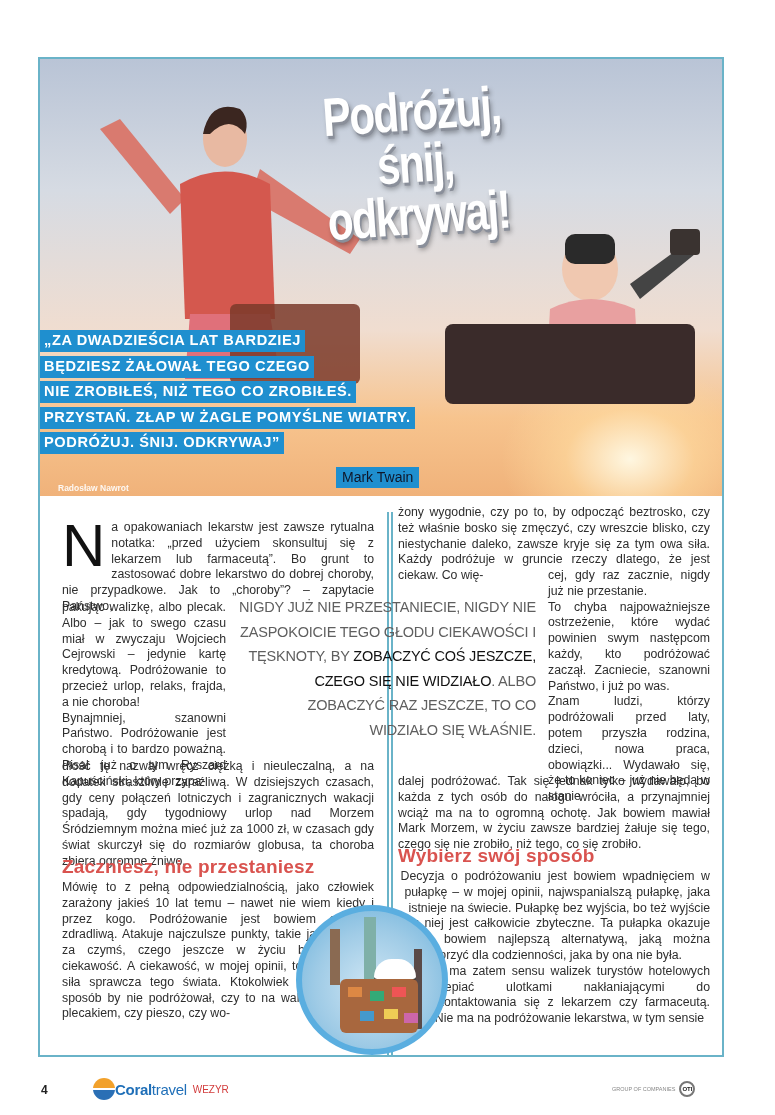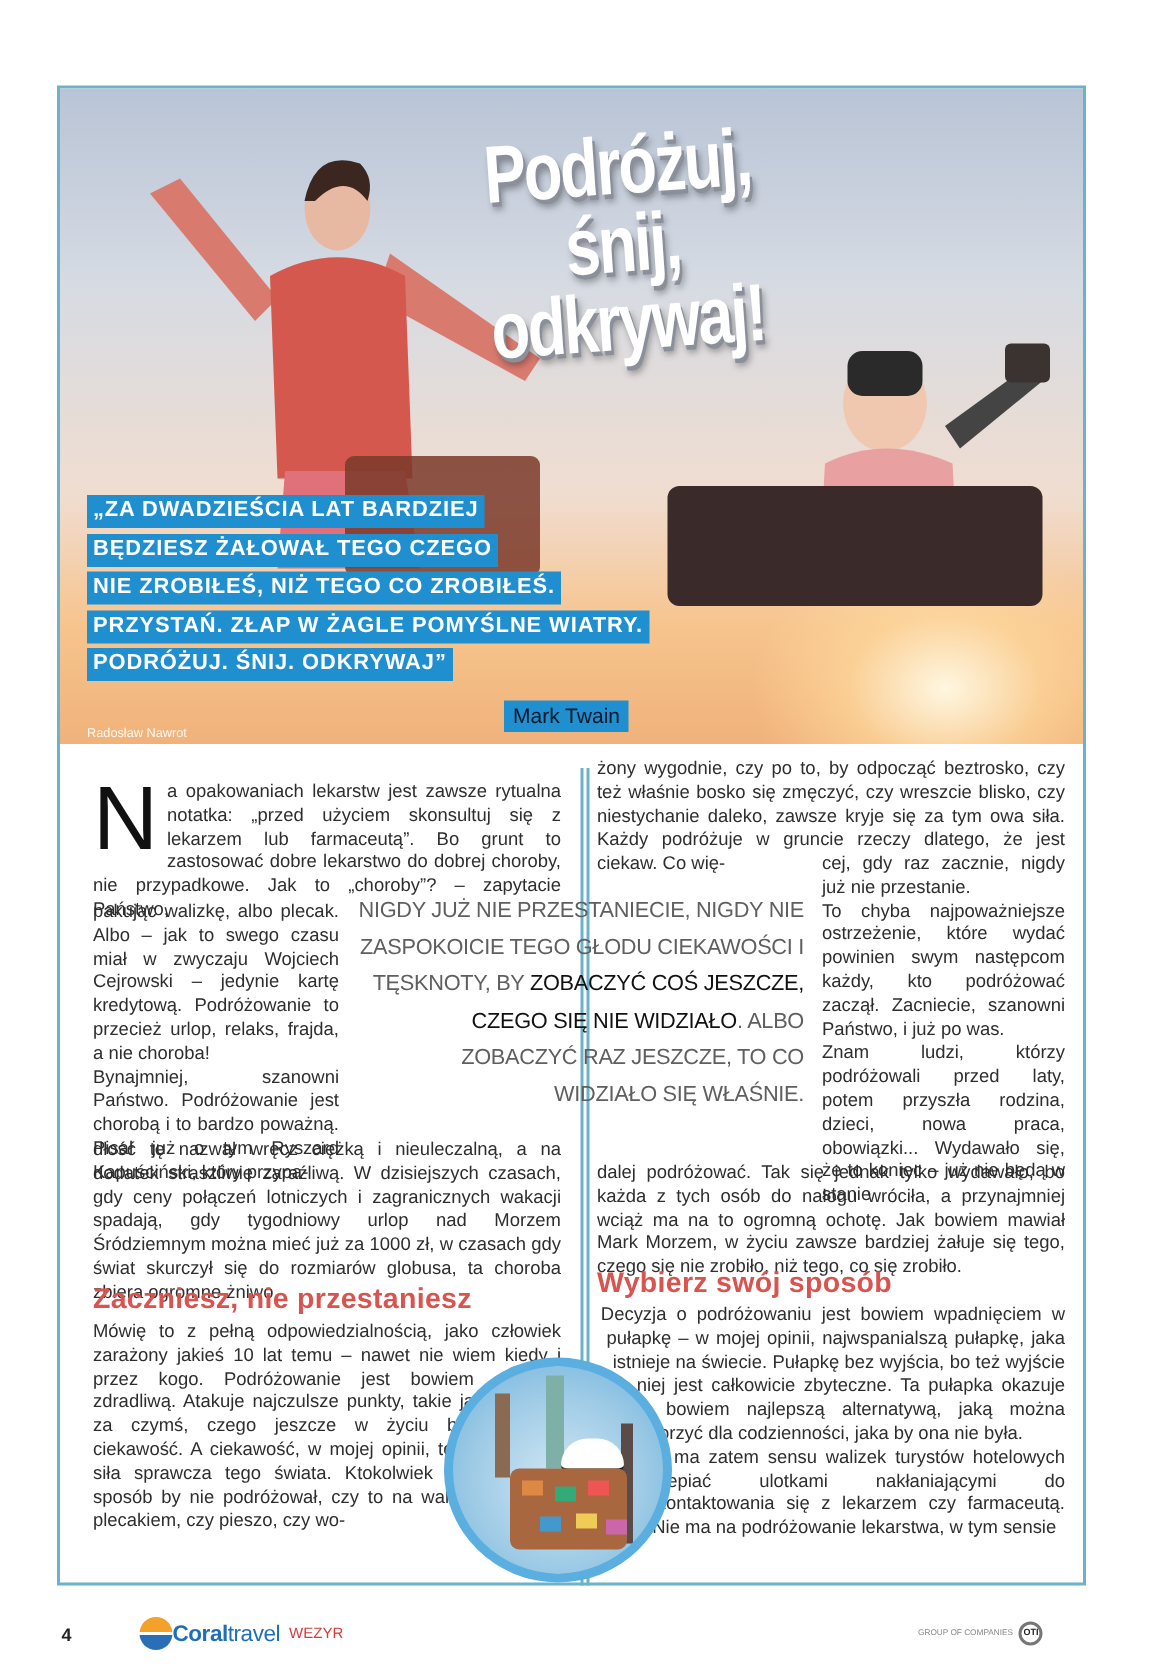--- a/index.html
+++ b/index.html
@@ -13,27 +13,27 @@
          background: radial-gradient(ellipse at center, rgba(255,250,230,0.95) 0%, rgba(255,220,160,0.6) 35%, rgba(255,200,140,0) 70%); }
   .woman { position:absolute; left:60px; top:30px; width:300px; height:300px; }
   .girl { position:absolute; left:470px; top:150px; width:200px; height:190px; }
   .suitcase1 { position:absolute; left:190px; top:245px; width:130px; height:80px; background:#7a3a2a; border-radius:6px; opacity:0.85; }
   .suitcase2 { position:absolute; left:405px; top:265px; width:250px; height:80px; background:#3a2b2a; border-radius:8px; }
   .hero-title { position:absolute; left:225px; top:26px; width:300px; text-align:center;
                 font-family:"Liberation Sans", sans-serif; font-weight:bold; color:#fff;
                 font-size:54px; line-height:52px; letter-spacing:-2px;
                 transform: rotate(-4deg) scaleX(0.78);
                 text-shadow: 2px 3px 0 #8a8f9a, 3px 5px 6px rgba(0,0,0,0.35); }
-  .quote { position:absolute; left:58px; top:330px; }
+  .quote { position:absolute; left:40px; top:330px; }
   .quote-line { display:block; width:max-content; background:#1f8fcf; color:#fff; font-weight:bold;
                 font-size:14.6px; letter-spacing:0.6px; padding:2px 4px 3px; margin-bottom:3.6px;
                 line-height:17px; }
   .quote-author { position:absolute; left:336px; top:467px; background:#1f8fcf; color:#0f172a;
                   font-size:14px; padding:2px 6px; line-height:17px; }
-  .byline { position:absolute; left:58px; top:483px; color:#fff; font-size:8.5px; font-weight:normal; opacity:0.9; }
+  .byline { position:absolute; left:58px; top:483px; color:#fff; font-size:8.5px; font-weight:bold; opacity:0.9; }
 
   .col-divider { position:absolute; left:387px; top:512px; width:6px; height:545px; }
   .col-divider::before, .col-divider::after { content:""; position:absolute; top:0; bottom:0; width:2px; background:#6ab3c8; }
   .col-divider::before { left:0; } .col-divider::after { left:4px; }
 
   .txt { position:absolute; font-size:12.3px; line-height:15.8px; color:#2e2e2e; text-align:justify; }
   .txt p { margin:0; }
   .dropcap { float:left; font-size:60px; line-height:48px; margin:2px 6px 0 0; color:#111; font-family:"Liberation Sans", sans-serif; }
   .pull { position:absolute; left:238px; top:595px; width:298px; text-align:right;
           font-size:14.5px; line-height:24.5px; color:#5f5f5f; letter-spacing:-0.2px; }

